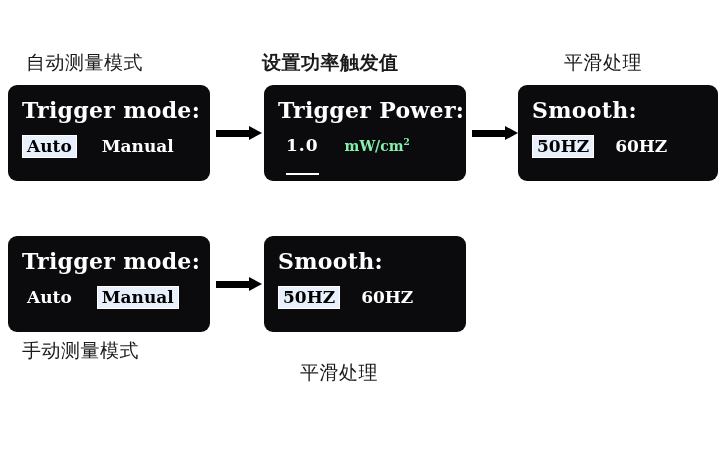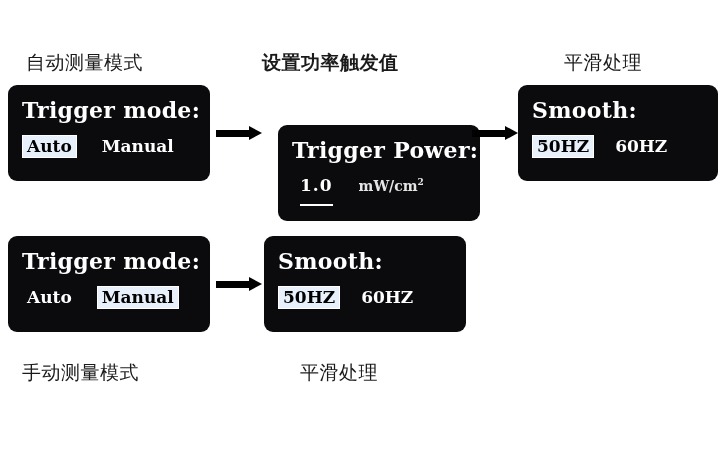--- a/index.html
+++ b/index.html
@@ -76,28 +76,28 @@
     top: 50px;
     display: flex;
     align-items: baseline;
   }
   .value {
     font-family: "DejaVu Serif", serif;
     font-weight: bold;
     font-size: 17px;
     color: #ffffff;
     border-bottom: 2px solid #ffffff;
-    padding-bottom: 9px;
+    padding-bottom: 18px;
     letter-spacing: 1px;
   }
   .unit {
     font-family: "DejaVu Serif", serif;
     font-weight: bold;
     font-size: 14px;
-    color: #e5e5e5;
+    color: #86efac;
     margin-left: 26px;
     white-space: nowrap;
   }
   .unit sup {
     font-size: 9px;
     vertical-align: super;
   }
 
   .arrow {
     position: absolute;
@@ -138,21 +138,21 @@
       <span class="gap-lg"></span>
       <span class="opt">Manual</span>
     </div>
   </div>
 
   <div class="arrow" style="left:216px; top:126px; width:46px;">
     <div class="shaft" style="width:33px;"></div>
     <div class="head" style="left:33px;"></div>
   </div>
 
-  <div class="screen" style="left:278px; top:85px; width:202px; height:96px;margin-top:40px;">
+  <div class="screen" style="left:264px; top:85px; width:202px; height:96px;">
     <div class="screen-title">Trigger Power:</div>
     <div class="value-row">
       <span class="value">1.0</span>
       <span class="unit">
         <span>mW/cm</span><sup>2</sup>
       </span>
     </div>
   </div>
 
   <div class="arrow" style="left:472px; top:126px; width:46px;">
@@ -185,17 +185,17 @@
 
   <div class="screen" style="left:264px; top:236px; width:202px; height:96px;">
     <div class="screen-title">Smooth:</div>
     <div class="opt-row">
       <span class="opt selected">50HZ</span>
       <span class="gap-sm"></span>
       <span class="opt">60HZ</span>
     </div>
   </div>
 
-  <div class="caption" style="left:22px; top:360px;">手动测量模式</div>
+  <div class="caption" style="left:22px; top:338px;">手动测量模式</div>
 
   <div class="caption" style="left:300px; top:360px;">平滑处理</div>
 
 </div>
 
 </body></html>

